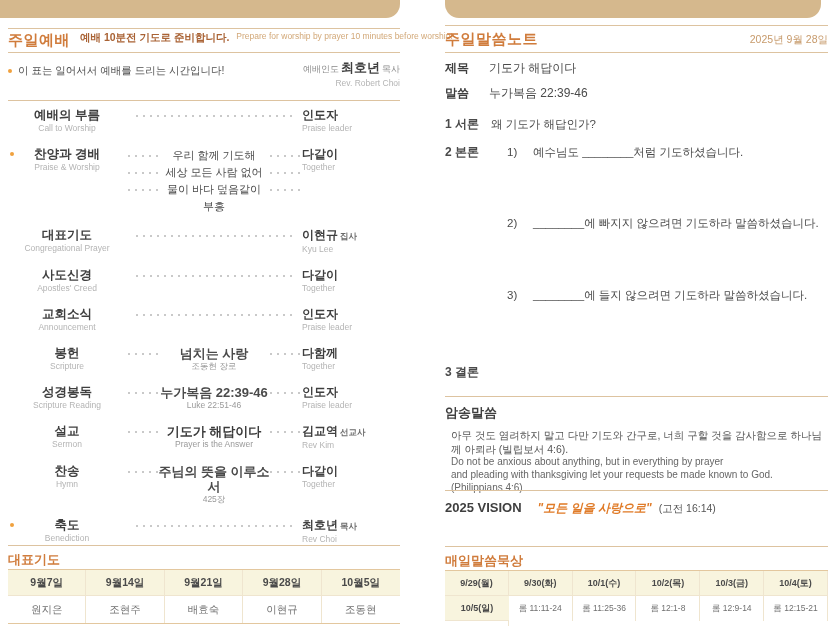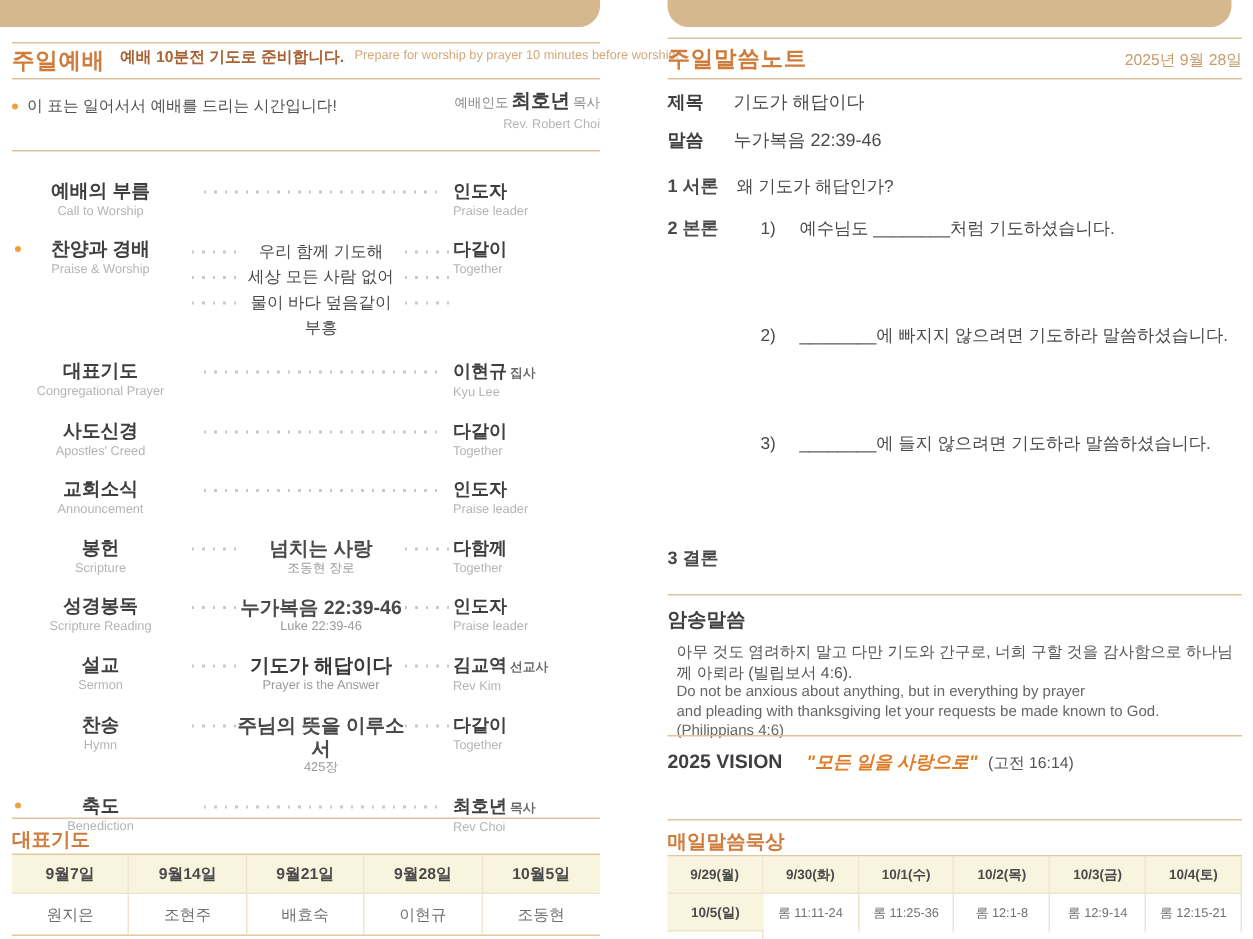--- a/index.html
+++ b/index.html
@@ -31,21 +31,21 @@
   .notice-txt { font-size:10.5px; color:#4f4f4f; padding-top:4px; }
   .bullet-dot { display:inline-block; width:4px; height:4px; background:#f0a13e; border-radius:50%; vertical-align:middle; margin-right:6px; }
   .leaderblk { text-align:right; line-height:14px; }
   .leaderblk .pre { font-size:9px; color:#8a8a8a;margin-left:26px; }
   .leaderblk .nm  { font-size:13px; font-weight:bold; color:#3f3f3f; margin:0 2px; }
   .leaderblk .sf  { font-size:9px; color:#8a8a8a; }
   .leaderblk .en  { font-size:8.5px; color:#b4b4b4; }
 
   
   .order { position:absolute; left:8px; top:108px; width:392px; }
-  .orow { display:flex; align-items:flex-start; margin-bottom:13px; position:relative;margin-top:12px; }
+  .orow { display:flex; align-items:flex-start; margin-bottom:13px; position:relative; }
   .obullet { position:absolute; left:2px; top:5px; width:4px; height:4px; background:#f0a13e; border-radius:50%; }
   .o-label { width:118px; text-align:center; }
   .o-ko { font-size:12.5px; font-weight:bold; color:#3f3f3f; line-height:15px; }
   .o-en { font-size:8.5px; color:#b4b4b4; line-height:11px; }
   .o-mid { flex:1; padding:0 2px; min-width:0; }
   .o-role { width:98px; text-align:left; }
   .r-ko { font-size:12px; font-weight:bold; color:#3f3f3f; line-height:15px; white-space:nowrap; }
   .r-sfx { font-size:8.5px; font-weight:bold; color:#6a6a6a; margin-left:2px; }
   .r-en { font-size:8.5px; color:#b4b4b4; line-height:11px; }
   .dotline { height:2px; background-image:repeating-linear-gradient(90deg,#c9c9c9 0,#c9c9c9 1.6px,transparent 1.6px,transparent 7px); }
@@ -229,21 +229,21 @@
 
       <div class="orow">
         <div class="o-label">
           <div class="o-ko">성경봉독</div>
           <div class="o-en">Scripture Reading</div>
         </div>
         <div class="o-mid cwrap">
           <div class="dotline stub"></div>
           <div class="cmain">
             <div class="c-t">누가복음 22:39-46</div>
-            <div class="c-s">Luke 22:39-46</div>
+            <div class="c-s">Luke 22:51-46</div>
           </div>
           <div class="dotline stub"></div>
         </div>
         <div class="o-role">
           <div class="r-ko">인도자</div>
           <div class="r-en">Praise leader</div>
         </div>
       </div>
 
       <div class="orow">

